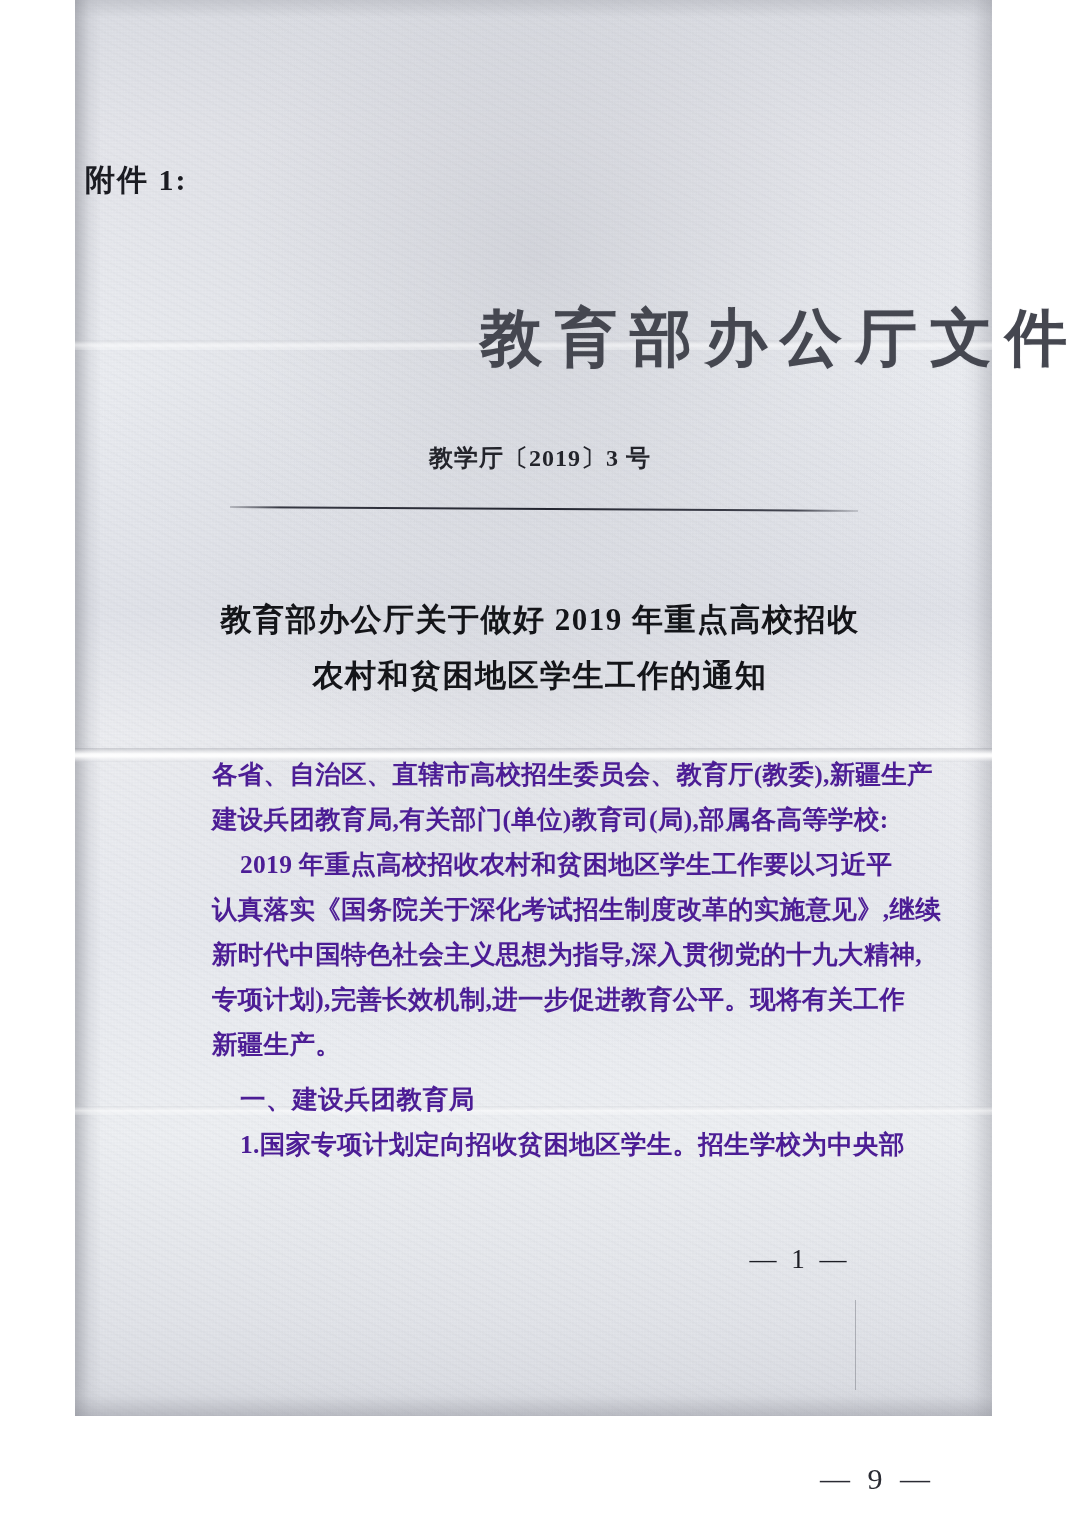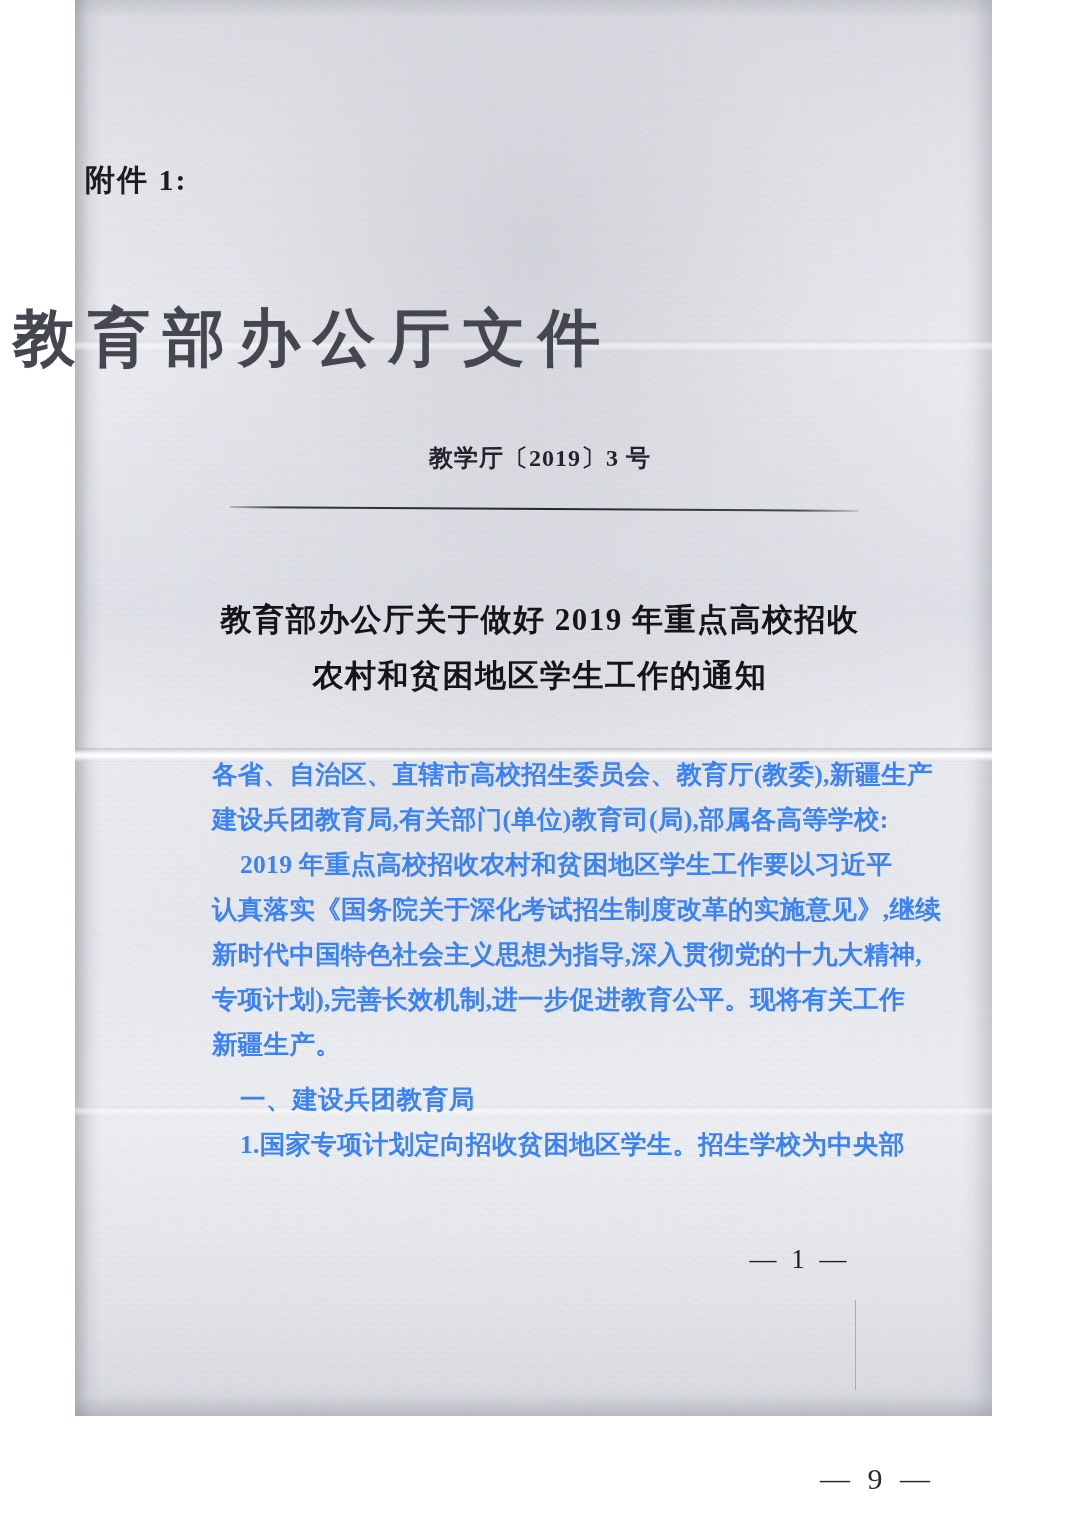--- a/index.html
+++ b/index.html
@@ -116,21 +116,21 @@
     font-family: "Liberation Serif", "DejaVu Serif", serif;
     white-space: nowrap;
     margin-left: 10px;
   }
 
   .masthead {
     position: absolute;
     left: 0;
     right: 0;
     top: 296px;
-    text-align: left;
+    text-align: right;
     font-size: 62px;
     font-weight: bold;
     letter-spacing: 13px;
     color: #454750;
     text-indent: 13px;
     font-family: "Liberation Serif", "DejaVu Serif", serif;
     text-shadow: 0 0 1px rgba(90,92,102,0.35);
   }
 
   .doc-number {
@@ -172,21 +172,21 @@
   .doc-title div { white-space: nowrap; }
 
   .body-block {
     position: absolute;
     left: 212px;
     top: 752px;
     width: 662px;
     font-size: 25.5px;
     line-height: 45px;
     letter-spacing: 0.3px;
-    color: #3b82f6;
+    color: #4c1d95;
     font-family: "Liberation Serif", "DejaVu Serif", serif;
     font-weight: bold;
   }
   .body-block p {
     margin: 0;
     white-space: nowrap;
   }
   .section-head {
     margin-top: 10px !important;
     font-weight: bold;

